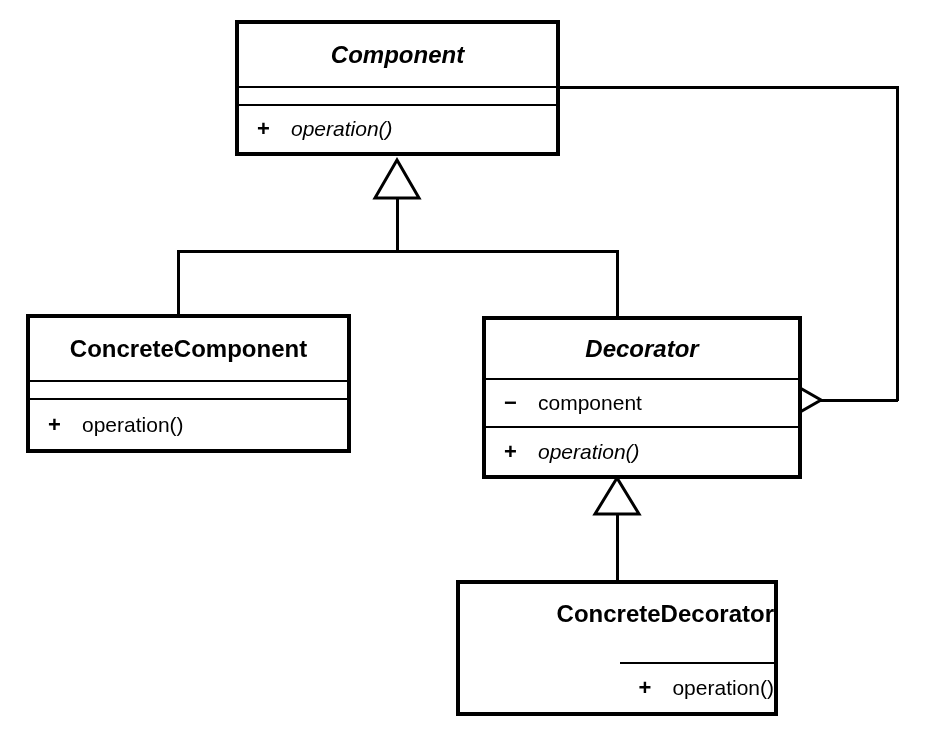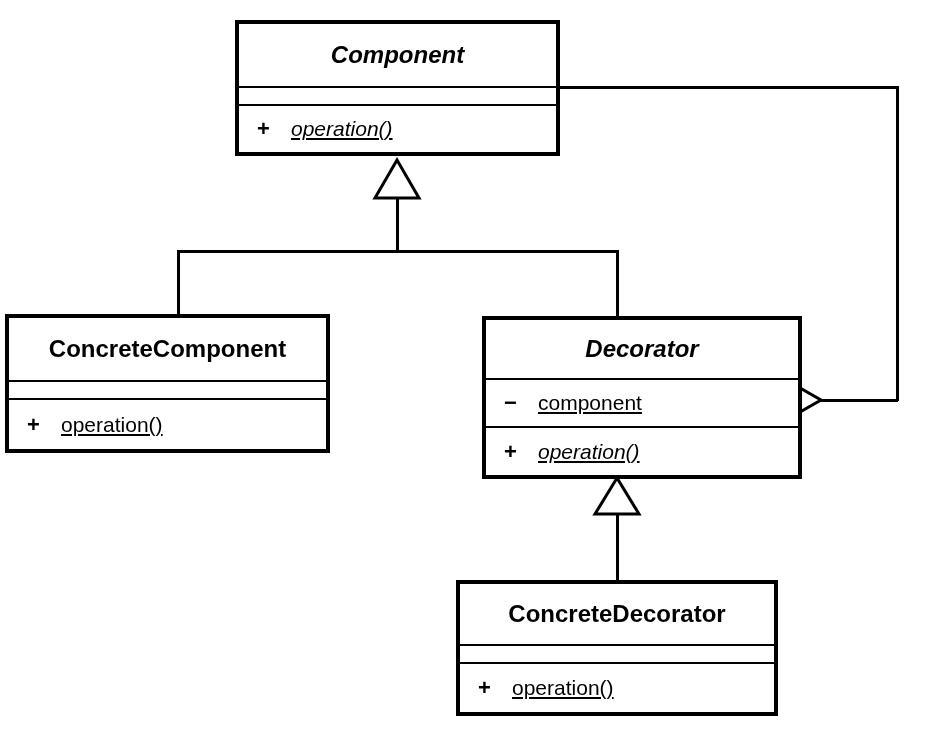--- a/index.html
+++ b/index.html
@@ -60,21 +60,20 @@
     white-space: nowrap;
   }
   .member-vis {
     display: inline-block;
     width: 34px;
     font-weight: bold;
     font-size: 22px;
   }
   .member-name {
     display: inline-block;
-    text-decoration: underline;
   }
   .member-name.abstract {
     font-style: italic;
   }
   
   .line {
     position: absolute;
     background: #000000;
   }
   .line-v { width: 3px; }
@@ -121,21 +120,21 @@
     <div class="uml-compartment cmp-name abstract" style="height:62px;">Component</div>
     <div class="uml-compartment cmp-members cmp-empty" style="height:18px;"></div>
     <div class="uml-compartment cmp-members" style="flex:1;">
       <div class="member-row">
         <span class="member-vis">+</span>
         <span class="member-name abstract">operation()</span>
       </div>
     </div>
   </div>
 
-  <div class="uml-class" style="left:5px; top:314px; width:325px; height:139px;">
+  <div class="uml-class" style="left:26px; top:314px; width:325px; height:139px;">
     <div class="uml-compartment cmp-name" style="height:62px;">ConcreteComponent</div>
     <div class="uml-compartment cmp-members cmp-empty" style="height:18px;"></div>
     <div class="uml-compartment cmp-members" style="flex:1;">
       <div class="member-row">
         <span class="member-vis">+</span>
         <span class="member-name">operation()</span>
       </div>
     </div>
   </div>
 
@@ -148,21 +147,21 @@
       </div>
     </div>
     <div class="uml-compartment cmp-members" style="flex:1;">
       <div class="member-row">
         <span class="member-vis">+</span>
         <span class="member-name abstract">operation()</span>
       </div>
     </div>
   </div>
 
-  <div class="uml-class" style="left:456px; top:580px; width:322px; height:136px;">
+  <div class="uml-class" style="left:456px; top:580px; width:322px; height:136px;align-items:flex-end;">
     <div class="uml-compartment cmp-name" style="height:60px;">ConcreteDecorator</div>
     <div class="uml-compartment cmp-members cmp-empty" style="height:18px;"></div>
     <div class="uml-compartment cmp-members" style="flex:1;">
       <div class="member-row">
         <span class="member-vis">+</span>
         <span class="member-name">operation()</span>
       </div>
     </div>
   </div>
 

